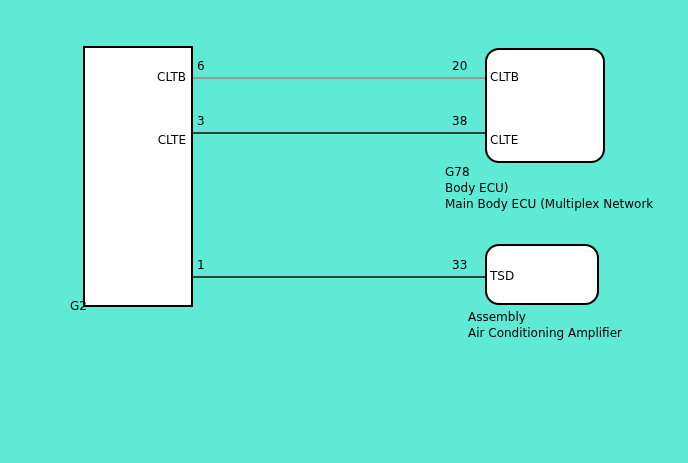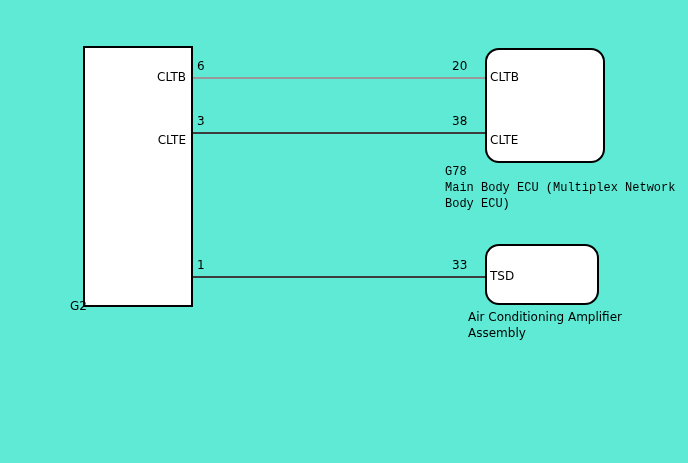--- a/index.html
+++ b/index.html
@@ -63,21 +63,21 @@
   .numrow-1 { top: 58px; }
   .numrow-2 { top: 113px; }
   .numrow-3 { top: 257px; }
 
   .caption {
     position: absolute;
     line-height: 16px;
     white-space: nowrap;
   }
   .g2-caption  { left: 70px;  top: 298px; }
-  .g78-caption { left: 445px; top: 164px; font-family: Liberation Mono, monospace; }
+  .g78-caption { left: 445px; top: 164px; }
   .g81-caption { left: 468px; top: 309px; }
 </style>
 </head>
 <body>
 
 <div class="canvas">
 
   <div class="wire wire-gray wire-cltb"></div>
   <div class="wire wire-dark wire-clte"></div>
   <div class="wire wire-dark wire-tsl"></div>
@@ -92,25 +92,25 @@
     <div>G2</div>
   </div>
 
   <div class="box rounded g78-box"></div>
   <div class="pin-label lbl-right row-1">CLTB</div>
   <div class="pin-label lbl-right row-2">CLTE</div>
   <div class="pin-number num-right numrow-1">20</div>
   <div class="pin-number num-right numrow-2">38</div>
   <div class="caption g78-caption">
     <div>G78</div>
+    <div>Body ECU)</div>
     <div>Main Body ECU (Multiplex Network</div>
-    <div>Body ECU)</div>
   </div>
 
   <div class="box rounded g81-box"></div>
   <div class="pin-label lbl-right row-3">TSD</div>
   <div class="pin-number num-right numrow-3">33</div>
   <div class="caption g81-caption">
+    <div>Assembly</div>
     <div>Air Conditioning Amplifier</div>
-    <div>Assembly</div>
   </div>
 
 </div>
 
 </body></html>

